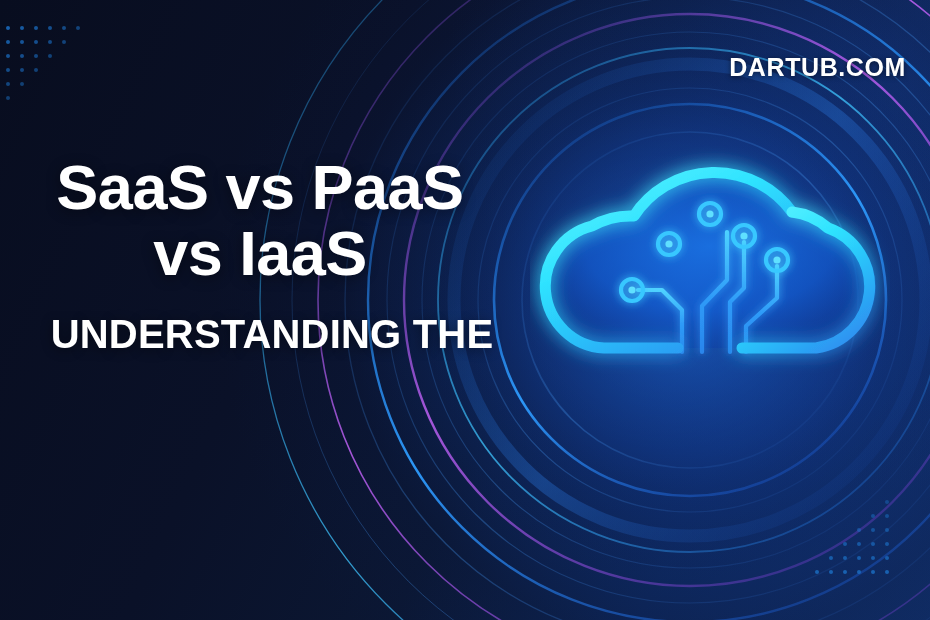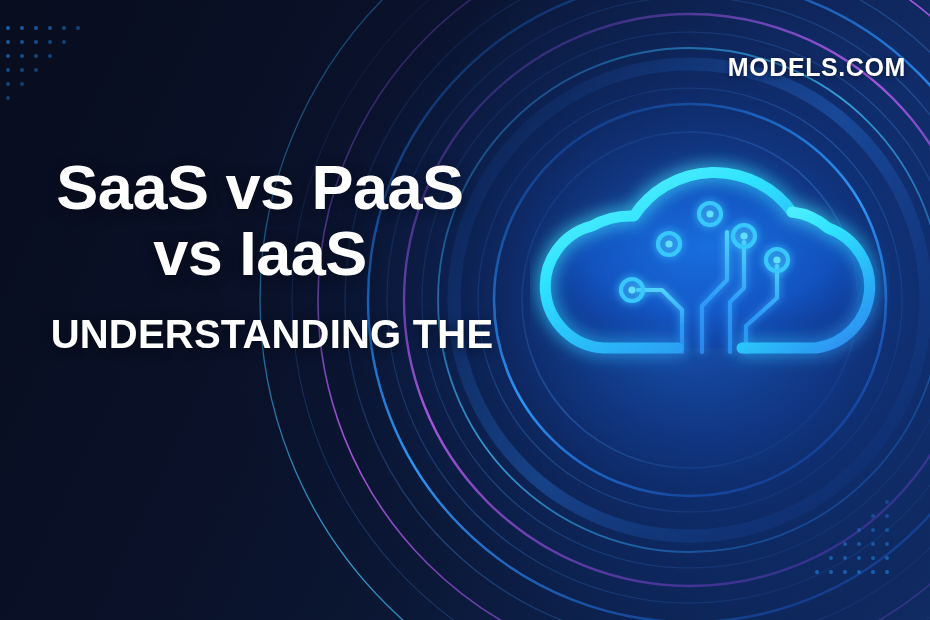--- a/index.html
+++ b/index.html
@@ -192,21 +192,21 @@
       <span class="dot" style="left: 56px; top: 56px; opacity: 0.73;"></span>
       <span class="dot" style="left: 70px; top: 56px; opacity: 0.73;"></span>
       <span class="dot" style="left: 0px; top: 70px; opacity: 0.8;"></span>
       <span class="dot" style="left: 14px; top: 70px; opacity: 0.8;"></span>
       <span class="dot" style="left: 28px; top: 70px; opacity: 0.8;"></span>
       <span class="dot" style="left: 42px; top: 70px; opacity: 0.8;"></span>
       <span class="dot" style="left: 56px; top: 70px; opacity: 0.8;"></span>
       <span class="dot" style="left: 70px; top: 70px; opacity: 0.8;"></span>
     </div>
 
-  <div class="logo">MODELS.COM</div>
+  <div class="logo">DARTUB.COM</div>
 
   <div class="text-block">
     <h1 class="title">
       <span class="line1">SaaS vs PaaS</span>
       <span class="line2">vs IaaS</span>
     </h1>
     <p class="subtitle">
       <span class="sline">UNDERSTANDING THE</span>
     </p>
   </div>

